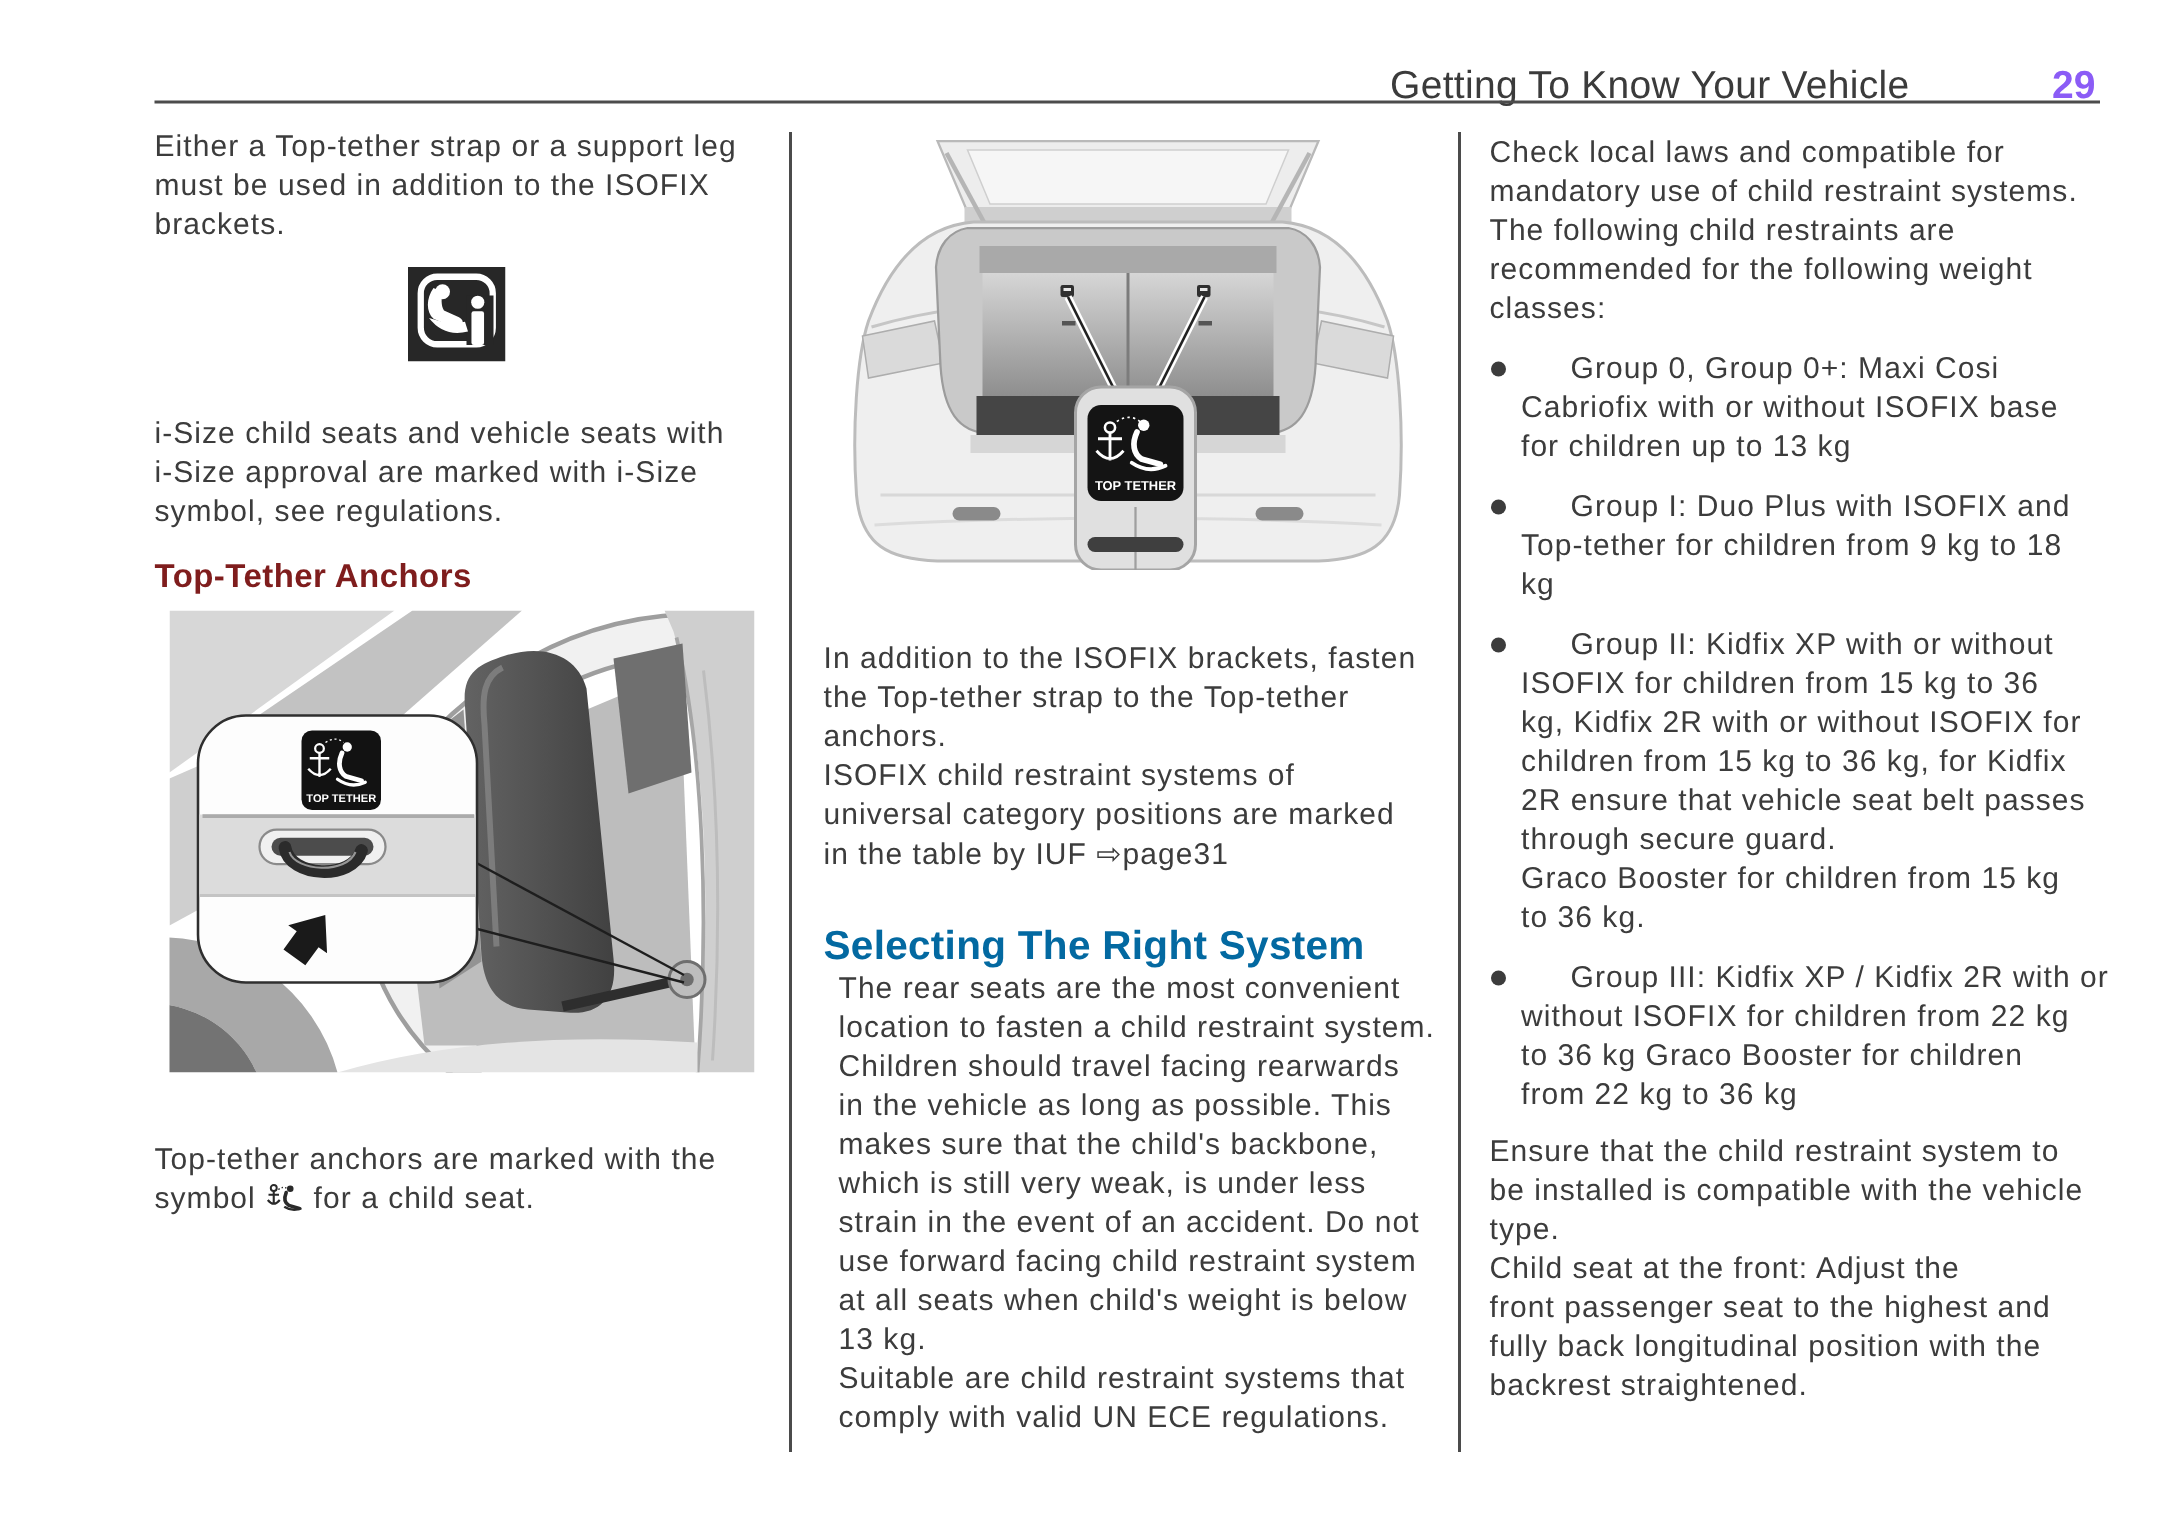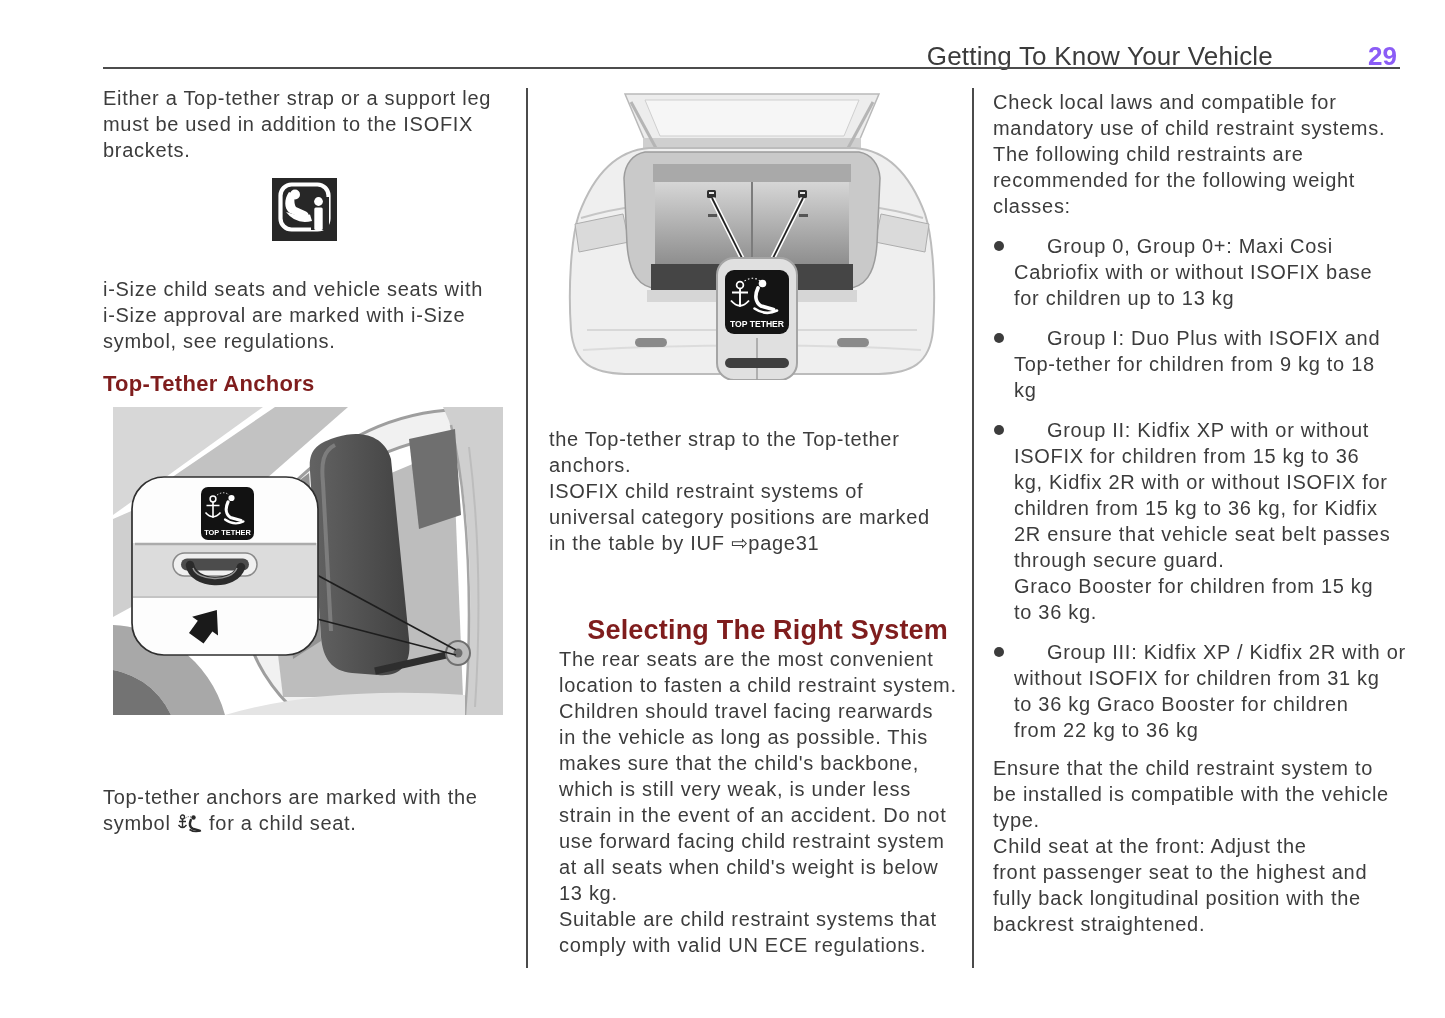--- a/index.html
+++ b/index.html
@@ -5,21 +5,21 @@
   * { margin:0; padding:0; box-sizing:border-box; }
   html,body { width:1445px; height:1018px; background:#ffffff; overflow:hidden; }
   body { position:relative; font-family:"Liberation Sans", sans-serif; color:#3c3c3c; }
   .abs { position:absolute; }
   .body-text { font-size:20px; letter-spacing:0.7px; }
   .ln { height:26px; line-height:26px; white-space:nowrap; }
   .page-title { font-size:26px; font-weight:normal; letter-spacing:0.2px; color:#3b3b3b; }
   .page-num { font-size:26px; font-weight:bold; color:#8b5cf6; }
   .rule { background:#4c4c4c; }
   .h-small { font-size:22px; font-weight:bold; letter-spacing:0.3px; color:#7f1d1d; }
-  .h-big { font-size:27px; font-weight:bold; letter-spacing:0.2px; color:#7f1d1d;text-align:right; }
+  .h-big { font-size:27px; font-weight:bold; letter-spacing:0.2px; color:#0369a1; }
   .sep { position:absolute; width:2px; background:#4b4b4b; }
   .li { position:relative; padding-left:21px; margin-top:14px; }
   .li:first-child { margin-top:0; }
   .dot { position:absolute; left:1px; top:8px; width:10px; height:10px; border-radius:50%; background:#3c3c3c; }
   b { font-weight:normal;margin-left:33px; }
   .arrow-glyph { font-family:"DejaVu Sans", sans-serif; }
   svg text { font-family:"Liberation Sans", sans-serif; }
 </style>
 </head>
 <body>
@@ -116,21 +116,21 @@
     <rect x="68" y="151.5" width="68" height="12" rx="6" fill="#4c4c4c"></rect>
     <path d="M77,158 C80,178 122,180 128,160" stroke="#2b2b2b" stroke-width="8.5" fill="none" stroke-linecap="round"></path>
     <path d="M80,161 C84,174 118,176 124,161" stroke="#969696" stroke-width="1.4" fill="none"></path>
 
     <g transform="translate(76,226) rotate(36)">
       <path d="M0,0 L0,-15 L-7,-15 L9,-35 L25,-15 L18,-15 L18,0 Z" fill="#1a1a1a"></path>
     </g>
   </svg>
 </div>
 
-<div class="abs body-text" style="left:103px; top:760px; width:394px;margin-top:24px;">
+<div class="abs body-text" style="left:103px; top:760px; width:394px;">
   <div class="ln">Top-tether anchors are marked with the</div>
   <div class="ln"><span>symbol </span><span style="display:inline-block; vertical-align:-3px;"><svg width="26" height="20" viewBox="0 0 26 20">
           <circle cx="5.5" cy="4" r="2" fill="none" stroke="#2a2a2a" stroke-width="1.3"></circle>
           <path d="M5.5,6 L5.5,15 M2,8.5 L9,8.5 M1.5,12 Q5.5,17 9.5,12" stroke="#2a2a2a" stroke-width="1.4" fill="none"></path>
           <path d="M8.5,5 Q12,2.5 14.5,4.5" stroke="#2a2a2a" stroke-width="0.9" stroke-dasharray="1,1.4" fill="none"></path>
           <circle cx="16.5" cy="4.5" r="2.2" fill="#2a2a2a"></circle>
           <path d="M13.8,7 C12.2,11 12.8,14 15.6,15.6 L22.5,17.6" stroke="#2a2a2a" stroke-width="2.4" fill="none" stroke-linecap="round"></path>
           <path d="M12.5,16.5 Q18,20 24,17.5" stroke="#2a2a2a" stroke-width="1.6" fill="none"></path>
         </svg></span><span> for a child seat.</span></div>
 </div>
@@ -191,20 +191,21 @@
     <circle cx="201.5" cy="191.5" r="3.8" fill="#ffffff"></circle>
     <path d="M197,196 C193.5,203.5 194.5,210.5 200,214 L212.5,217.5" stroke="#ffffff" stroke-width="3.8" fill="none" stroke-linecap="round"></path>
     <path d="M193.5,216.5 Q204.5,224 216,218.5" stroke="#ffffff" stroke-width="2.6" fill="none" stroke-linecap="round"></path>
     <text x="196" y="234.5" font-size="8.6" font-weight="bold" fill="#ffffff" text-anchor="middle">TOP TETHER</text>
     <line x1="196" y1="246" x2="196" y2="288" stroke="#9f9f9f" stroke-width="1.5"></line>
     <rect x="164" y="266" width="64" height="10" rx="5" fill="#3f3f3f"></rect>
   </svg>
 </div>
 
 <div class="abs body-text" style="left:549px; top:426px; width:399px;">
+  <div class="ln">In addition to the ISOFIX brackets, fasten</div>
   <div class="ln">the Top-tether strap to the Top-tether</div>
   <div class="ln">anchors.</div>
   <div class="ln">ISOFIX child restraint systems of</div>
   <div class="ln">universal category positions are marked</div>
   <div class="ln"><span>in the table by IUF </span><span class="arrow-glyph">⇨</span><span>page31</span></div>
 </div>
 
 <div class="abs h-big" style="left:549px; top:615px; width:399px;">Selecting The Right System</div>
 
 <div class="abs body-text" style="left:549px; top:646px; width:399px;margin-left:10px;">
@@ -250,21 +251,21 @@
     <div class="ln">kg, Kidfix 2R with or without ISOFIX for</div>
     <div class="ln">children from 15 kg to 36 kg, for Kidfix</div>
     <div class="ln">2R ensure that vehicle seat belt passes</div>
     <div class="ln">through secure guard.</div>
     <div class="ln">Graco Booster for children from 15 kg</div>
     <div class="ln">to 36 kg.</div>
   </div>
   <div class="li">
     <span class="dot"></span>
     <div class="ln"><b>Group III</b><span>: Kidfix XP / Kidfix 2R with or</span></div>
-    <div class="ln">without ISOFIX for children from 31 kg</div>
+    <div class="ln">without ISOFIX for children from 22 kg</div>
     <div class="ln">to 36 kg Graco Booster for children</div>
     <div class="ln">from 22 kg to 36 kg</div>
   </div>
 </div>
 
 <div class="abs body-text" style="left:993px; top:755px; width:402px;">
   <div class="ln">Ensure that the child restraint system to</div>
   <div class="ln">be installed is compatible with the vehicle</div>
   <div class="ln">type.</div>
   <div class="ln">Child seat at the front: Adjust the</div>

